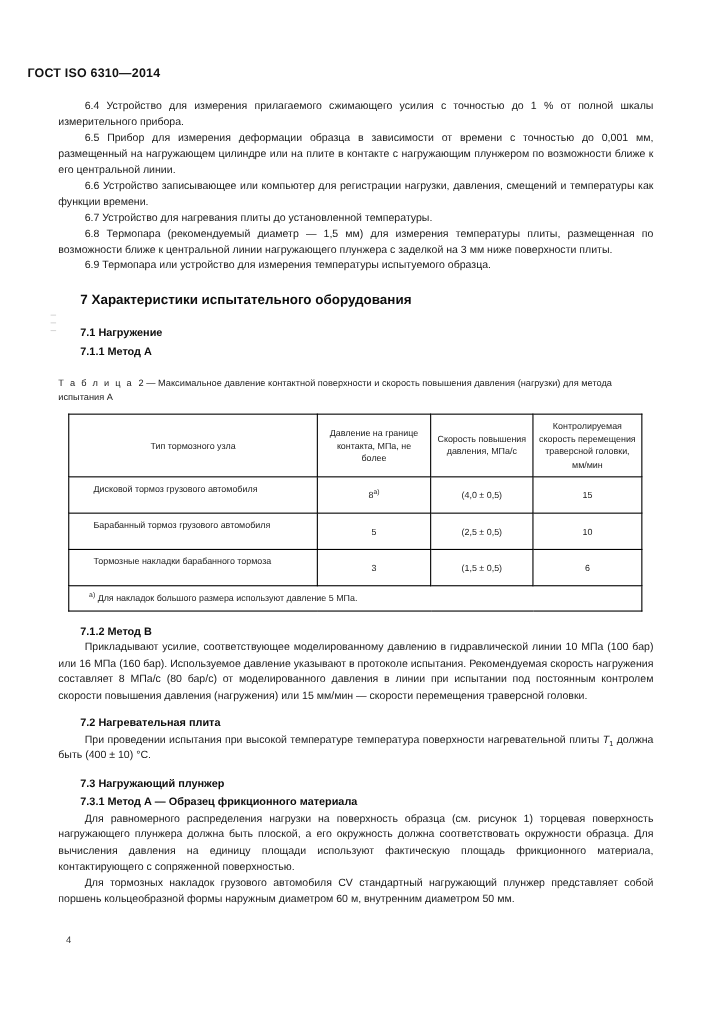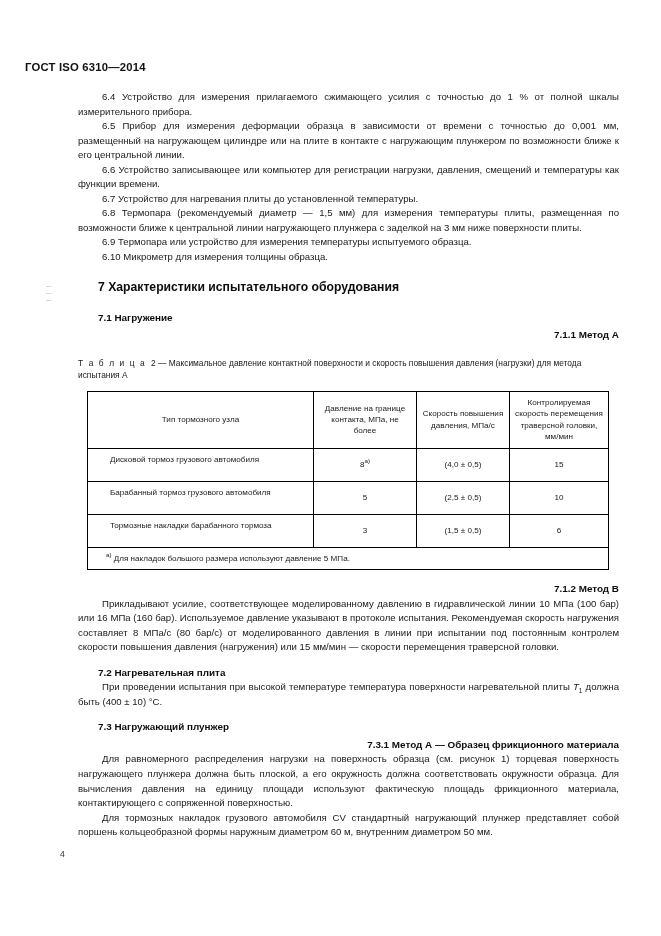--- a/index.html
+++ b/index.html
@@ -13,21 +13,21 @@
   }
   .page {
     position: relative;
     width: 661px;
     height: 936px;
     background: #ffffff;
     overflow: hidden;
   }
   .content {
     position: absolute;
-    left: 78px;
+    left: 53px;
     top: 0;
     width: 541px;
     height: 740px;
   }
   .doc-header {
     position: absolute;
     left: 25px;
     top: 61px;
     font-size: 11.3px;
     font-weight: bold;
@@ -65,21 +65,20 @@
     text-indent: 20px;
     color: #0d0d0d;
   }
   .h3 {
     margin: 3px 0 0 0;
     font-size: 9.9px;
     font-weight: bold;
     line-height: 14.5px;
     text-indent: 20px;
     color: #0d0d0d;
-    text-align: right;
   }
   .spacer-md { height: 9px; }
   .spacer-lg { height: 14px; }
 
   .tbl-caption {
     font-size: 8.4px;
     line-height: 12.6px;
     margin: 0;
     text-align: left;
     color: #191919;
@@ -166,21 +165,20 @@
 
   <div class="content">
     <div class="body-block">
 
       <p class="para">6.4  Устройство для измерения прилагаемого сжимающего усилия с точностью до 1 % от полной шкалы измерительного прибора.</p>
       <p class="para">6.5  Прибор для измерения деформации образца в зависимости от времени с точностью до 0,001 мм, размещенный на нагружающем цилиндре или на плите в контакте с нагружающим плунжером по возможности ближе к его центральной линии.</p>
       <p class="para">6.6  Устройство записывающее или компьютер для регистрации нагрузки, давления, смещений и температуры как функции времени.</p>
       <p class="para">6.7  Устройство для нагревания плиты до установленной температуры.</p>
       <p class="para">6.8  Термопара (рекомендуемый диаметр — 1,5 мм) для измерения температуры плиты, размещенная по возможности ближе к центральной линии нагружающего плунжера с заделкой на 3 мм ниже поверхности плиты.</p>
       <p class="para">6.9  Термопара или устройство для измерения температуры испытуемого образца.</p>
-      <p class="para">6.10  Микрометр для измерения толщины образца.</p>
 
       <div class="h1">7  Характеристики испытательного оборудования</div>
       <div class="h2">7.1  Нагружение</div>
       <div class="h3">7.1.1  Метод А</div>
 
       <div class="spacer-lg"></div>
 
       <p class="tbl-caption"><span class="word-spaced">Т а б л и ц а</span>&nbsp;&nbsp;<span>2</span> <span>— Максимальное давление контактной поверхности и скорость повышения давления (нагрузки) для метода испытания А</span></p>
 
       <table class="data">

